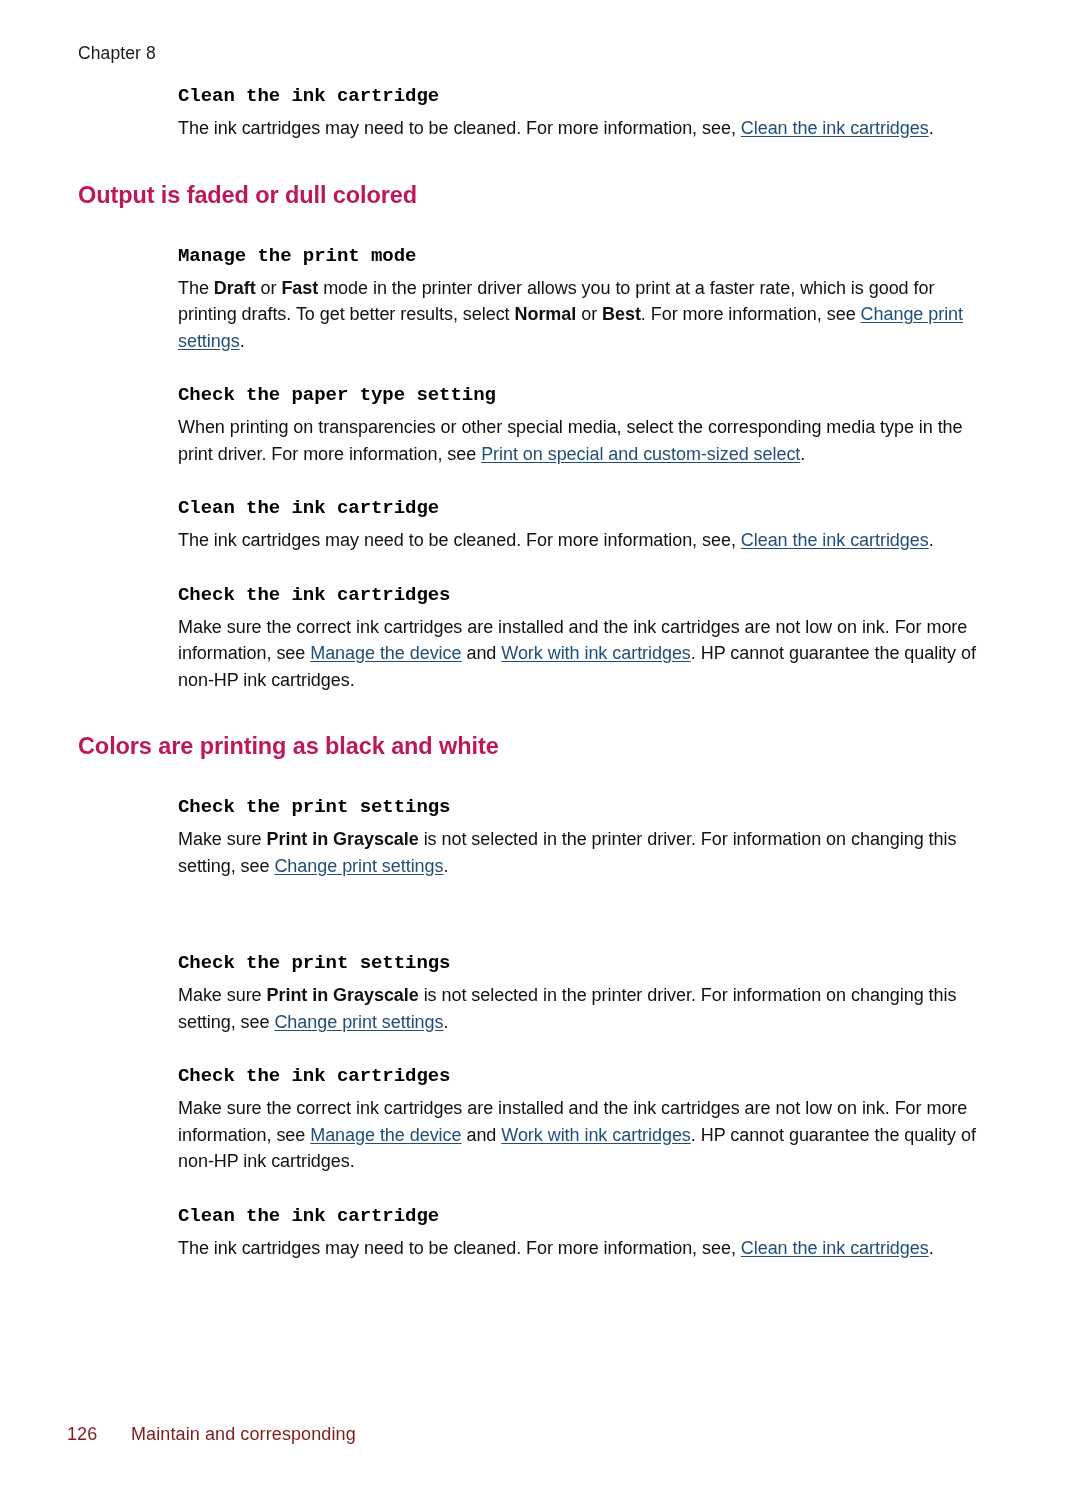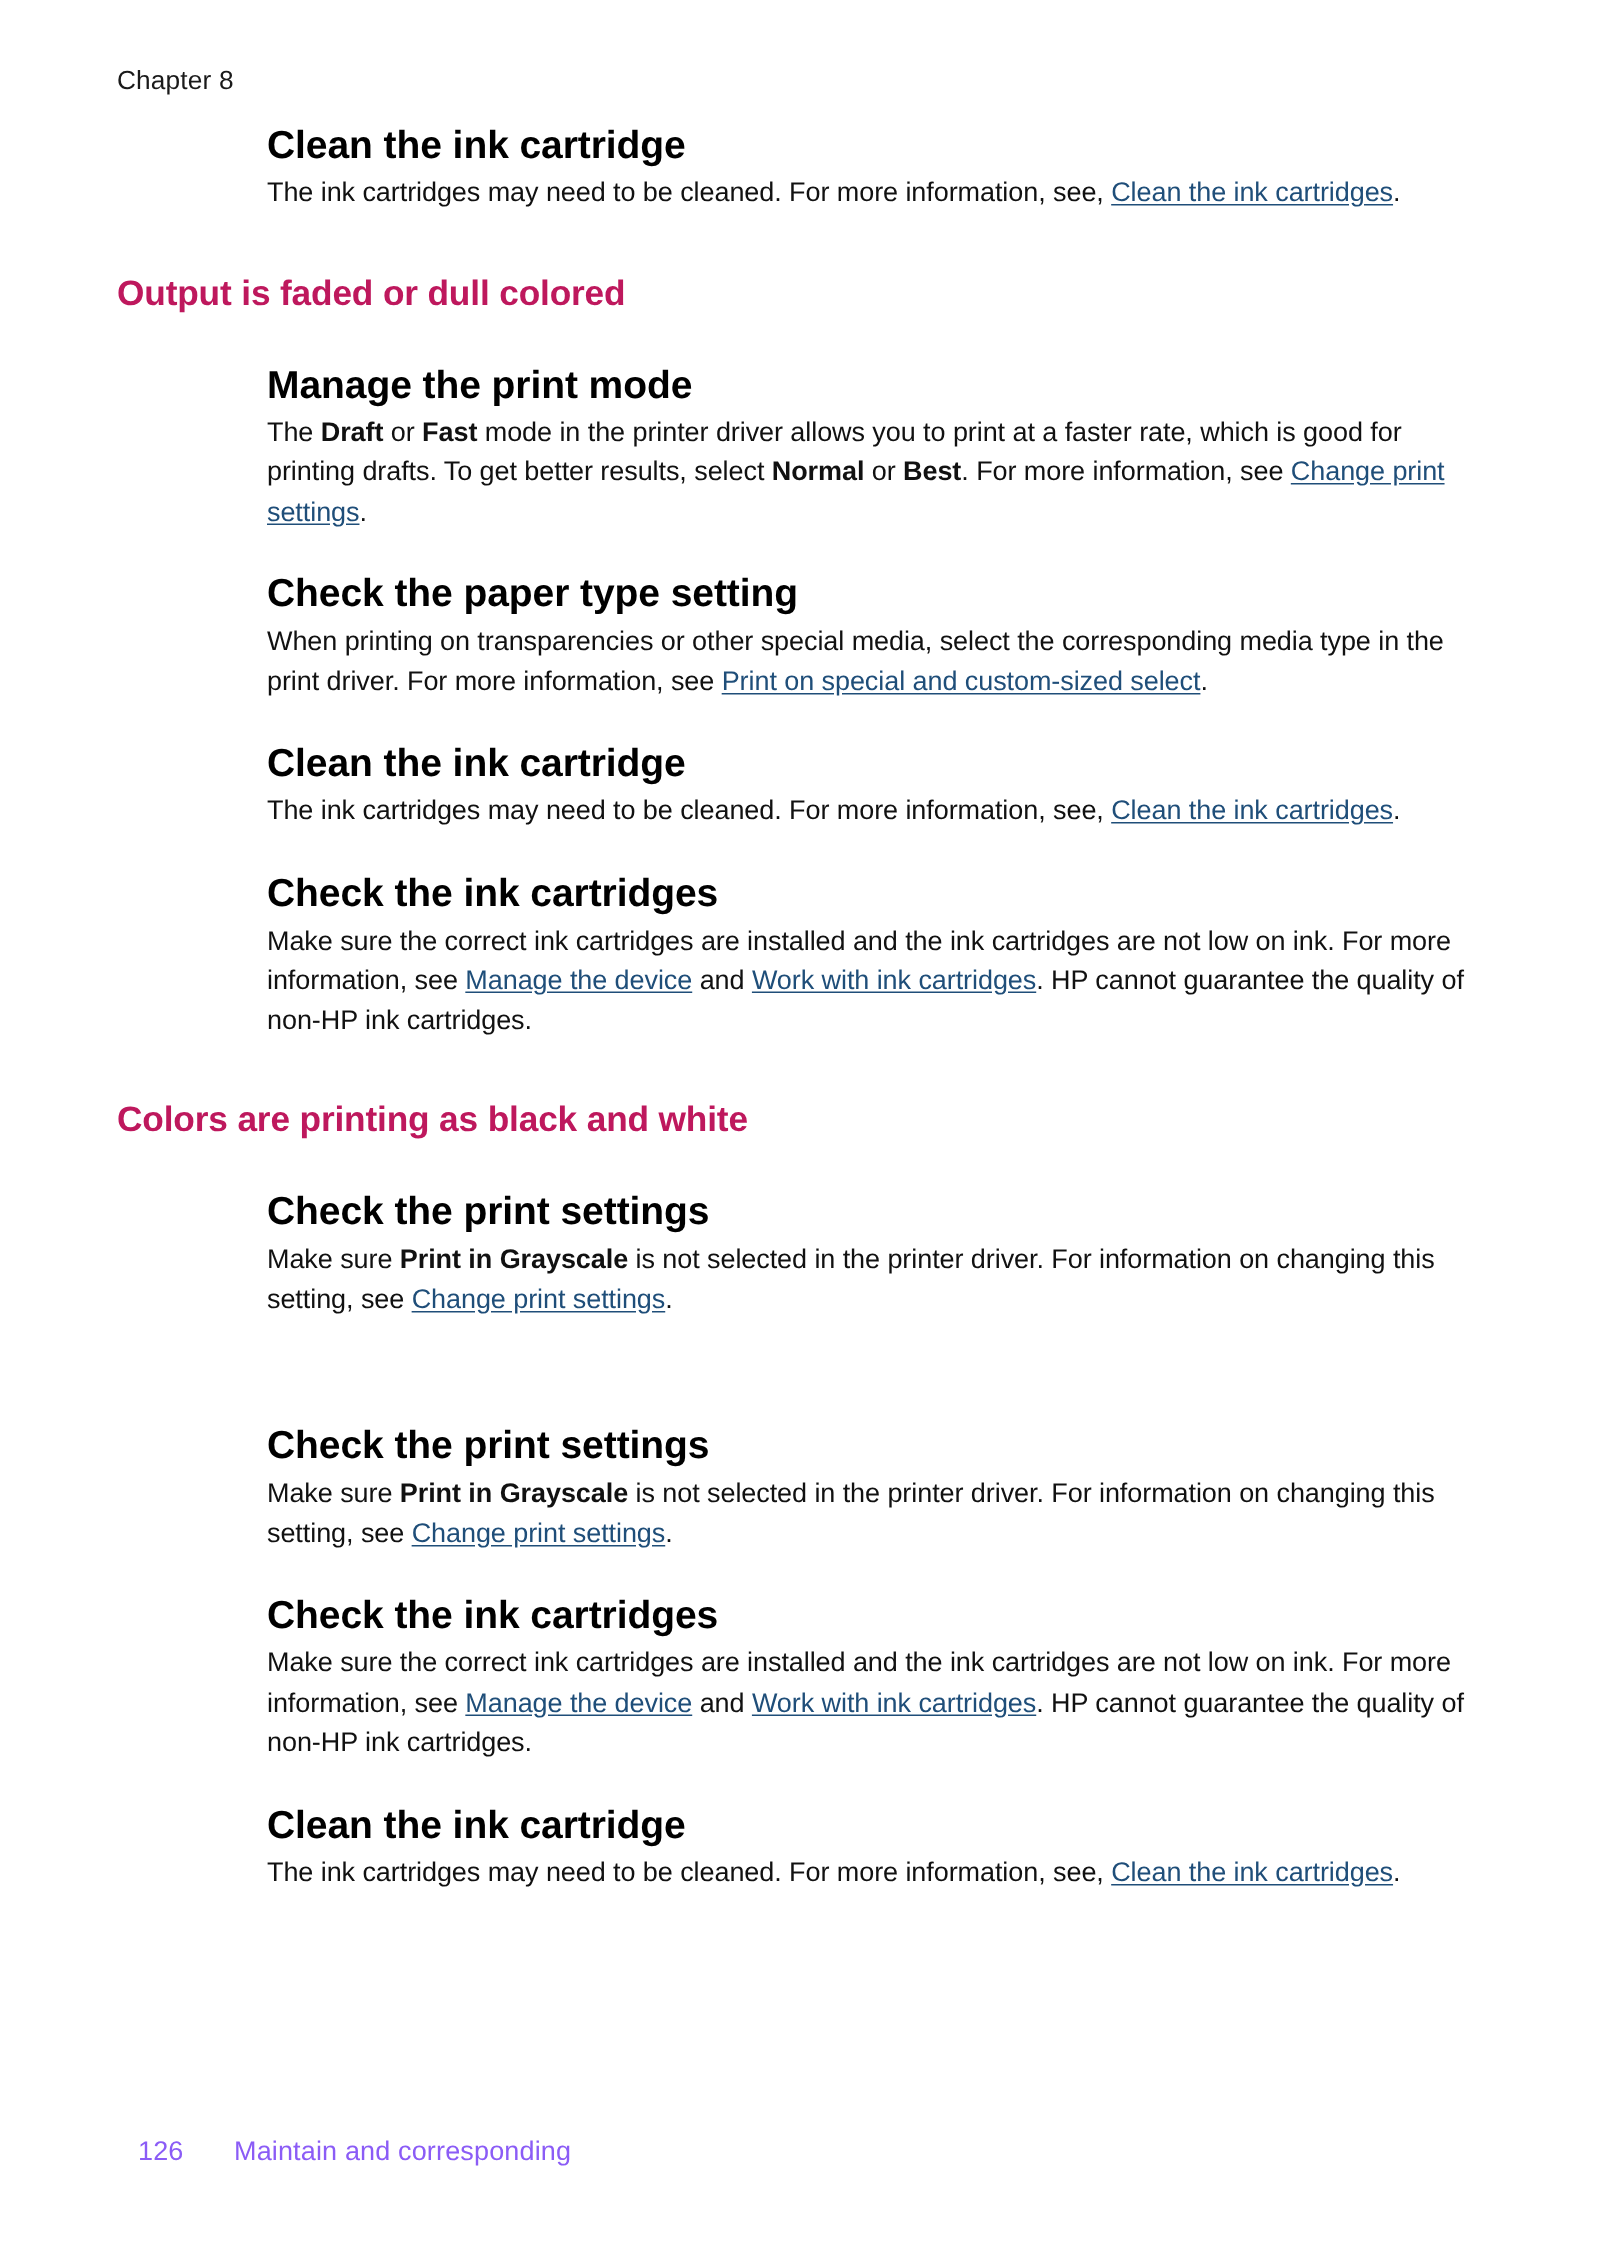--- a/index.html
+++ b/index.html
@@ -52,27 +52,28 @@
     padding: 0;
     letter-spacing: -0.1px;
   }
 
   
   .indent {
     margin-left: 100px;
   }
 
   .h2 {
-    font-size: 26px;
+    font-size: 19px;
     font-weight: bold;
     line-height: 25px;
     color: #000000;
     margin: 0;
     padding: 0;
     letter-spacing: -0.05px;
+    font-family: Liberation Mono, monospace;
   }
 
   .para {
     font-size: 18px;
     line-height: 26.5px;
     color: #111111;
     margin: 0;
     padding: 0;
     max-width: 800px;
     letter-spacing: -0.05px;
@@ -88,25 +89,25 @@
 
   
   .gap-h2-para { height: 6px; }
   .gap-block   { height: 29px; }
   .gap-h1      { height: 34px; }
   .gap-before-h1 { height: 38px; }
 
   
   .footer {
     position: absolute;
-    left: 92px;
+    left: 67px;
     top: 1422px;
     font-size: 18px;
     line-height: 24px;
-    color: #8b5cf6;
+    color: #7f1d1d;
     display: flex;
     letter-spacing: 0.1px;
   }
   .footer .pagenum { width: 64px; }
   .footer .foottitle { white-space: nowrap; }
 </style>
 </head>
 <body>
 
 <div class="page">

